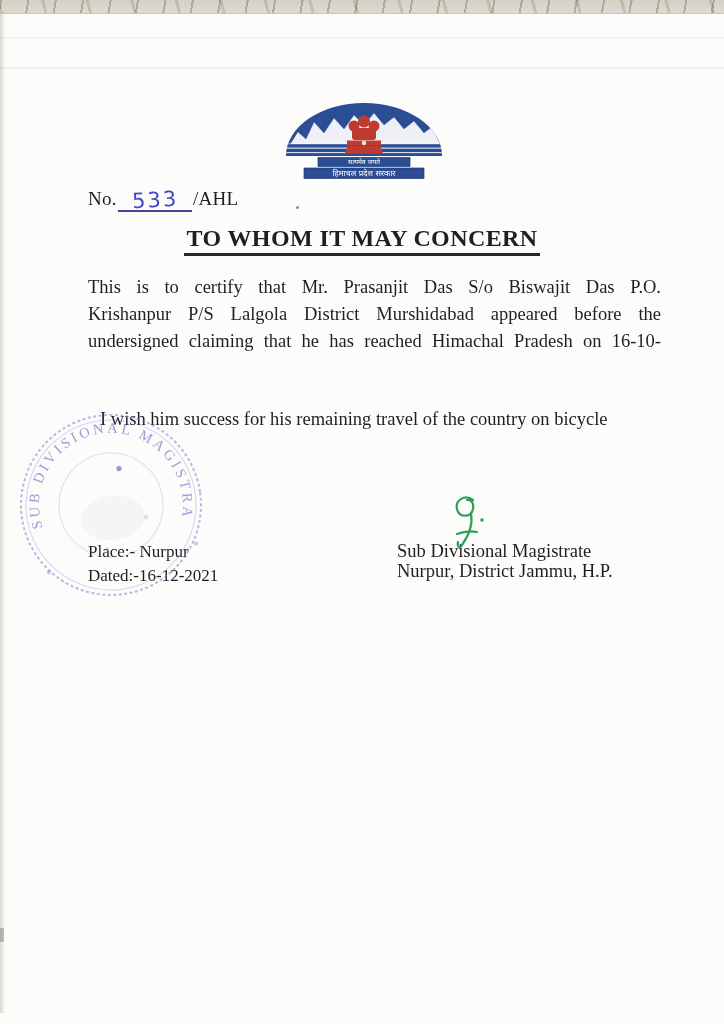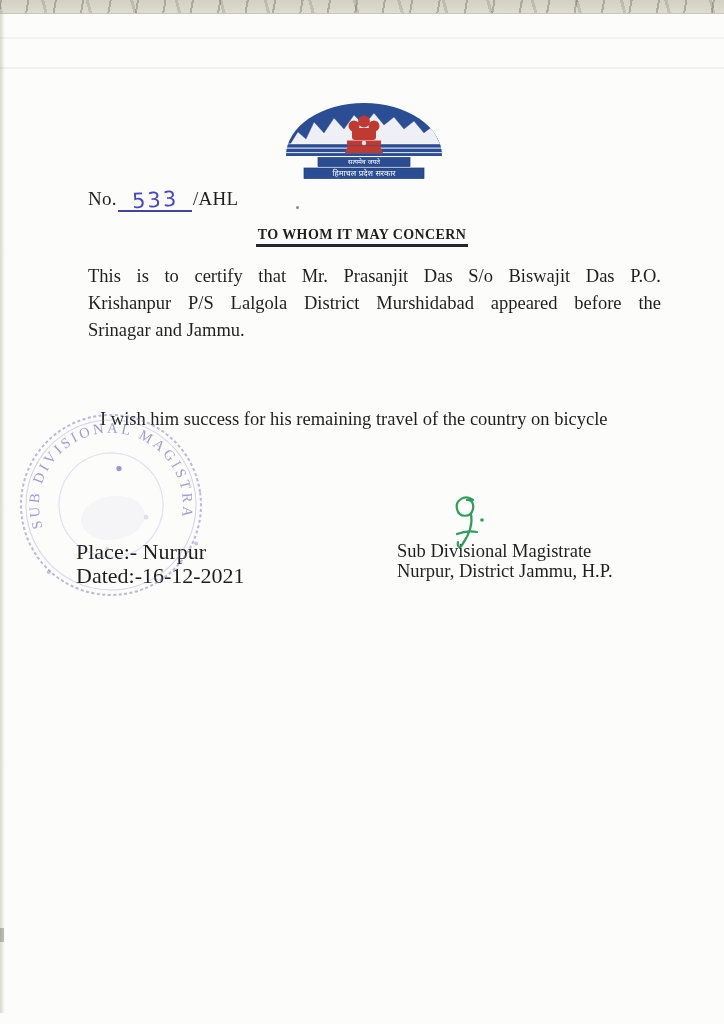--- a/index.html
+++ b/index.html
@@ -39,32 +39,32 @@
   }
   .ref-number {
     display:inline-block; color:#4647c8; font-size:21px; line-height:18px;
     font-family:"DejaVu Sans", sans-serif; letter-spacing:2px;
     transform:rotate(-3deg) translateY(2px);
   }
 
   
   .title-wrap { position:absolute; left:0; top:225px; width:724px; text-align:center; }
   .title {
-    display:inline-block; font-size:14px; font-weight:bold; letter-spacing:.4px;
+    display:inline-block; font-size:24px; font-weight:bold; letter-spacing:.4px;
     border-bottom:3px solid #26262b; padding:0 2px 1px 2px;
   }
 
   
-  .body-block { position:absolute; left:88px; top:263px; width:573px; font-size:18.5px; }
+  .body-block { position:absolute; left:88px; top:274px; width:573px; font-size:18.5px; }
   .body-line { line-height:26.8px; text-align:justify; text-align-last:justify; white-space:normal; }
   .body-line.last { text-align-last:left; }
   .closing-line { position:absolute; left:100px; top:406px; width:600px; font-size:18.5px; line-height:26px; }
 
   
-  .place-block { position:absolute; left:76px; top:540px; font-size:22px; line-height:23.5px; }
+  .place-block { position:absolute; left:88px; top:540px; font-size:17px; line-height:23.5px; }
 
   
   .signatory-block { position:absolute; left:397px; top:542px; font-size:18.5px; line-height:19.5px; }
 
   
   .stamp { position:absolute; left:6px; top:400px; pointer-events:none; }
   .signature { position:absolute; left:443px; top:492px; pointer-events:none; }
 </style>
 </head>
 <body>
@@ -119,21 +119,21 @@
     <span>No.</span><span class="ref-underline"><span class="ref-number">533</span></span><span>/AHL</span>
   </div>
 
   <div class="title-wrap">
     <span class="title">TO WHOM IT MAY CONCERN</span>
   </div>
 
   <div class="body-block">
     <div class="body-line">This is to certify that Mr. Prasanjit Das S/o Biswajit Das P.O.</div>
     <div class="body-line">Krishanpur P/S Lalgola District Murshidabad appeared before the</div>
-    <div class="body-line last">Srinagar and Jammu.</div>
+    <div class="body-line">undersigned claiming that he has reached Himachal Pradesh on 16-10-</div>
   </div>
 
   <div class="closing-line">I wish him success for his remaining travel of the country on bicycle</div>
 
   <div class="place-block">
     <div>Place:- Nurpur</div>
     <div>Dated:-16-12-2021</div>
   </div>
 
   <div class="signatory-block">

